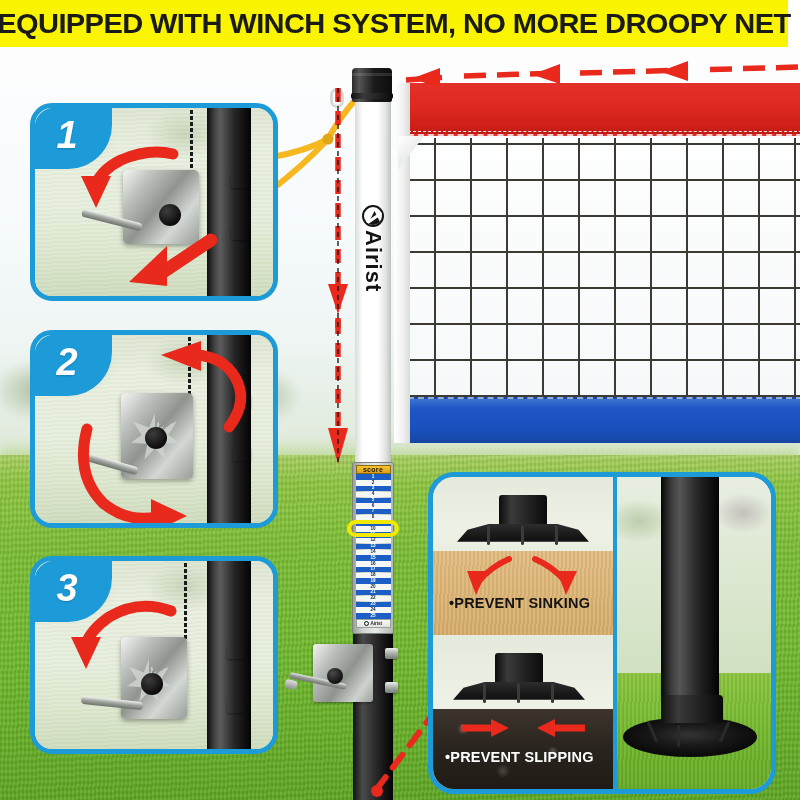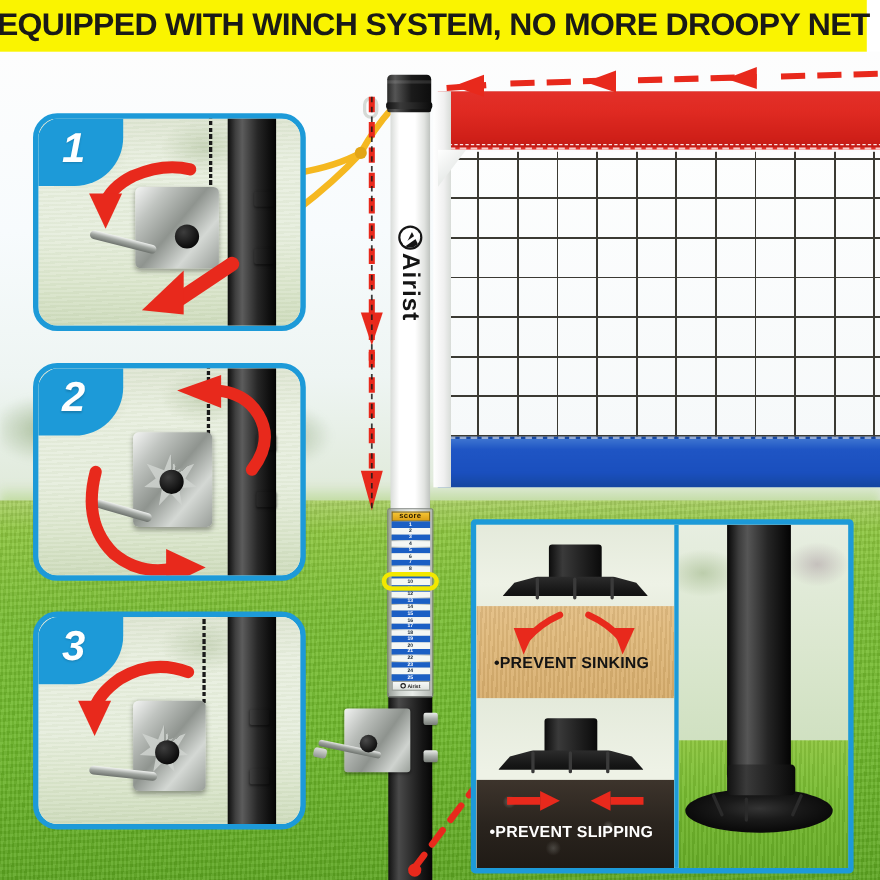--- a/index.html
+++ b/index.html
@@ -272,21 +272,21 @@
   }
   .c-bolt {
     position:absolute; width:18px; height:14px; border-radius:2px;
     background:linear-gradient(180deg,#eff1ef 0%,#a8ada8 52%,#70757 0 100%);
     box-shadow:0 1px 2px rgba(0,0,0,.4);
   }
 
   
   .card.c4 {
     left:428px; top:472px; width:348px; height:322px;
-    border-radius:4px; background:#dfe8d2;
+    border-radius:26px; background:#dfe8d2;
   }
   .c4-left { position:absolute; left:0; top:0; width:180px; height:100%; overflow:hidden; }
   .c4-right {
     position:absolute; left:180px; top:0; width:168px; height:100%; overflow:hidden;
     border-left:4px solid #1d9ad8;
   }
   .sub-sink { position:absolute; left:0; top:0; width:180px; height:158px; overflow:hidden;
     background:linear-gradient(180deg,#e4eadb 0%,#eef2e6 34%,#e9eee0 48%,#e9eee0 48%); }
   .sub-sink-ground {
     position:absolute; left:0; top:74px; width:180px; height:84px;

